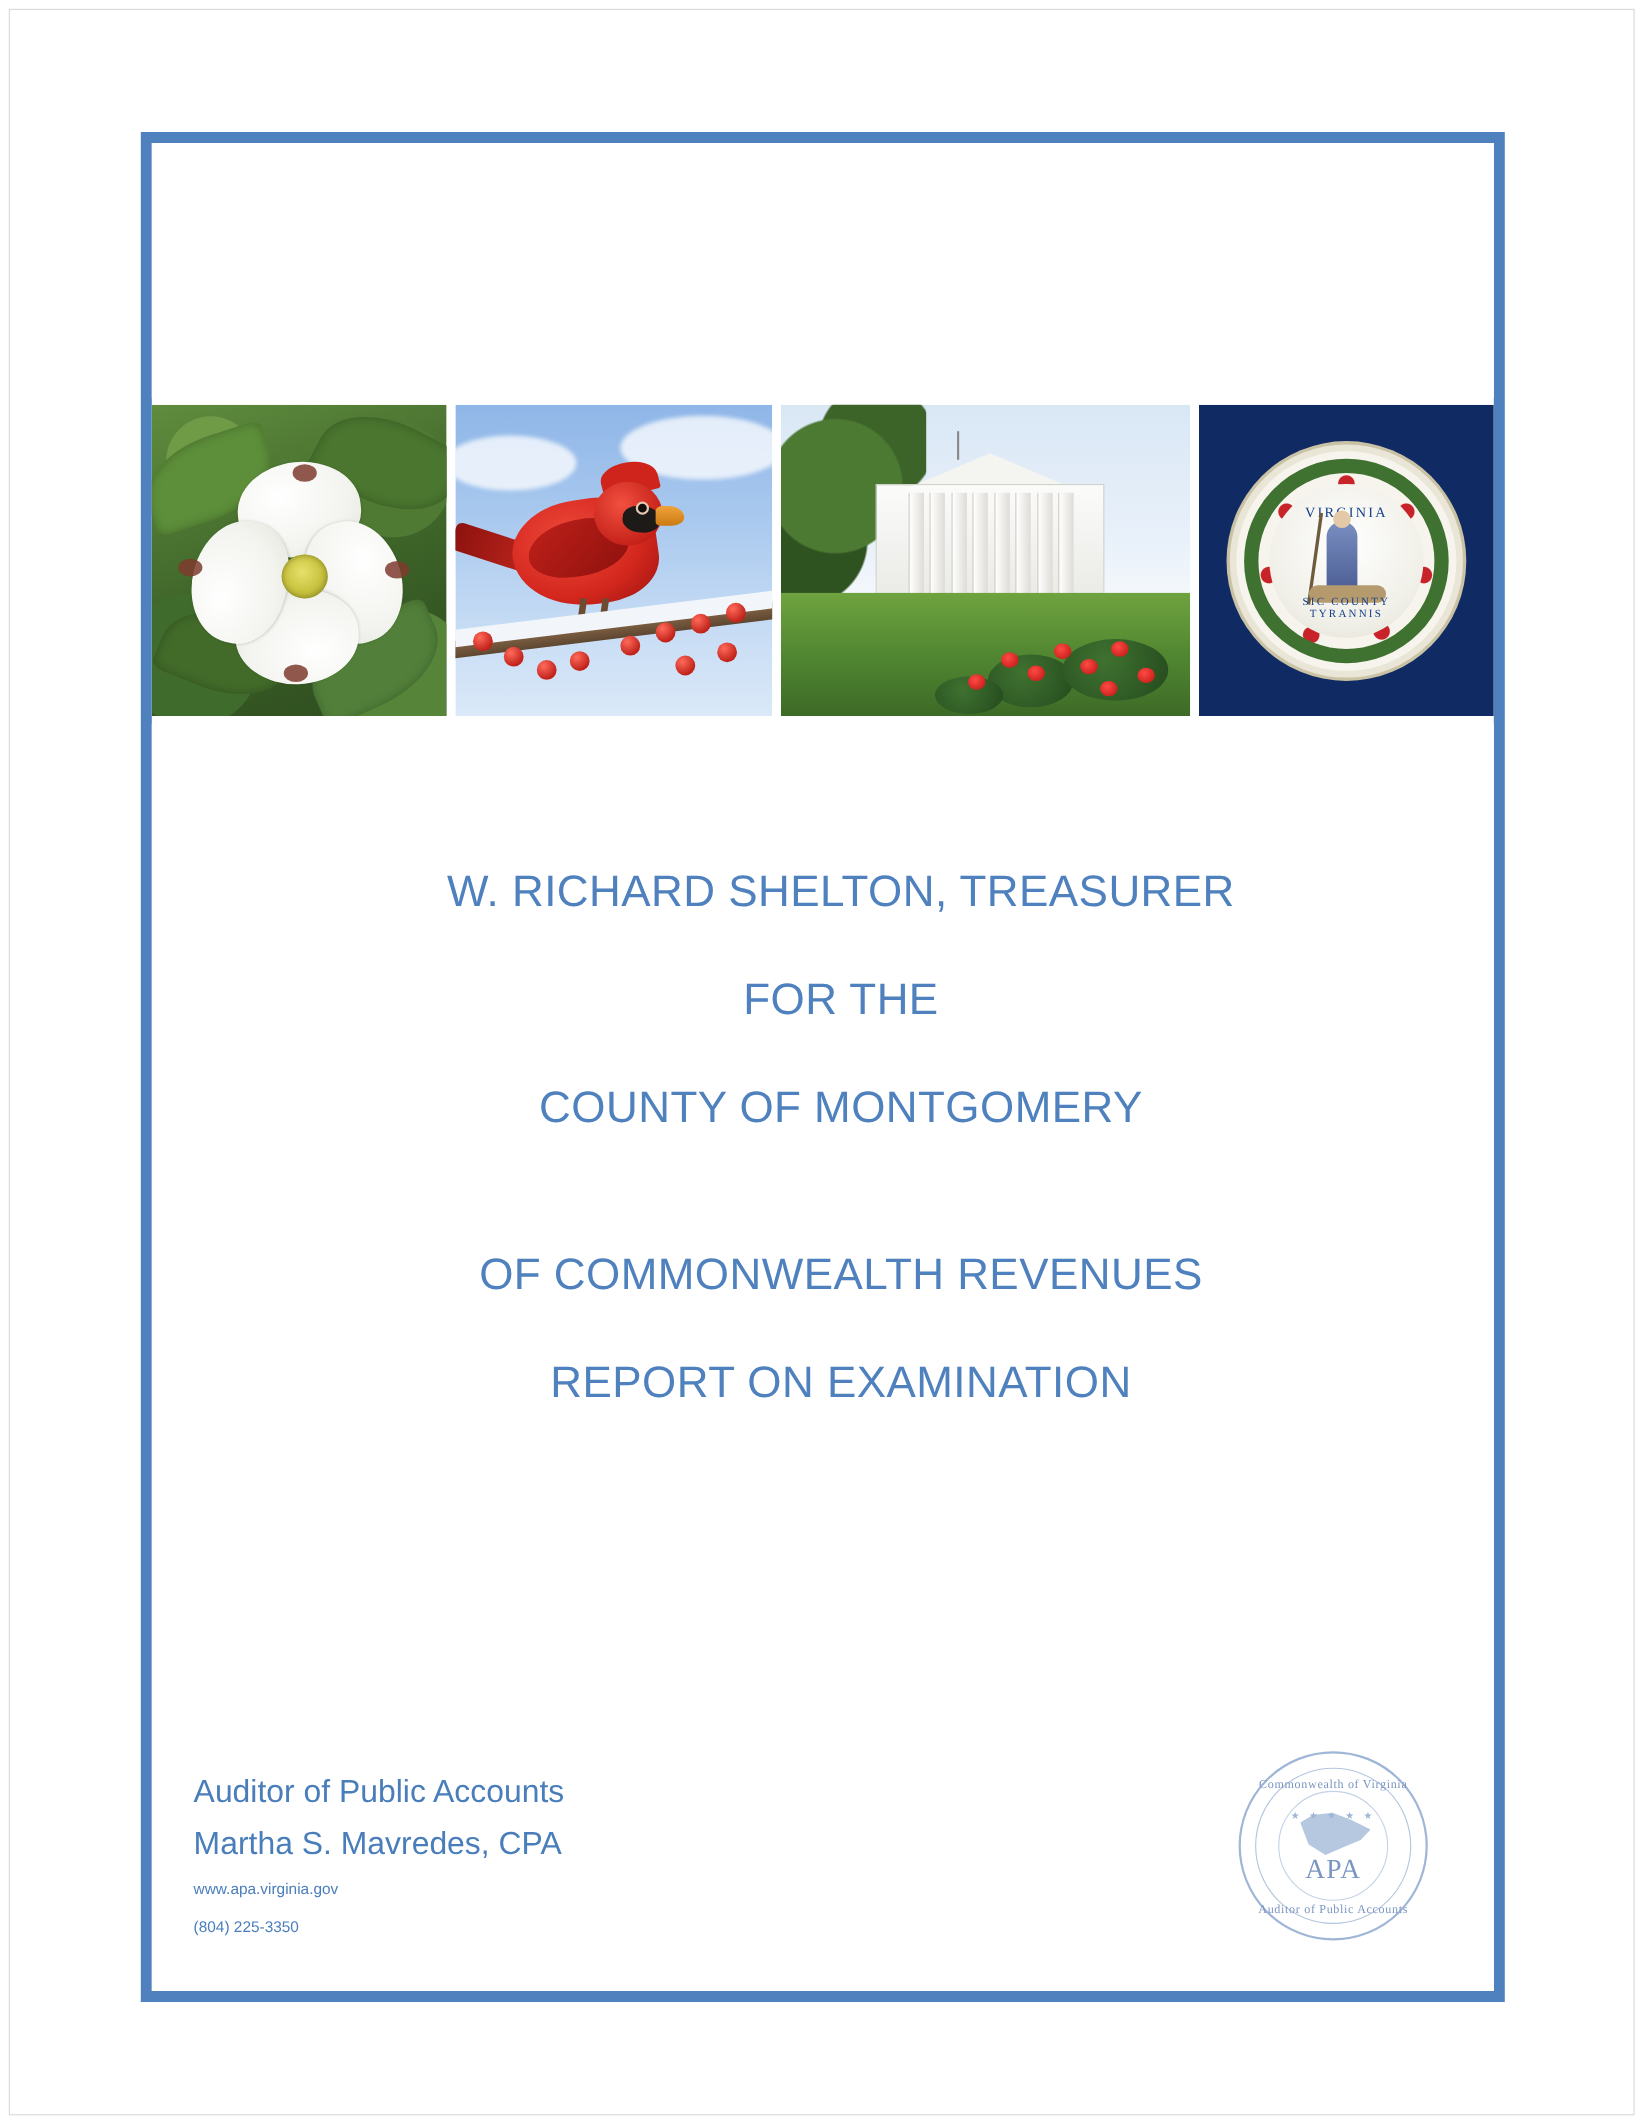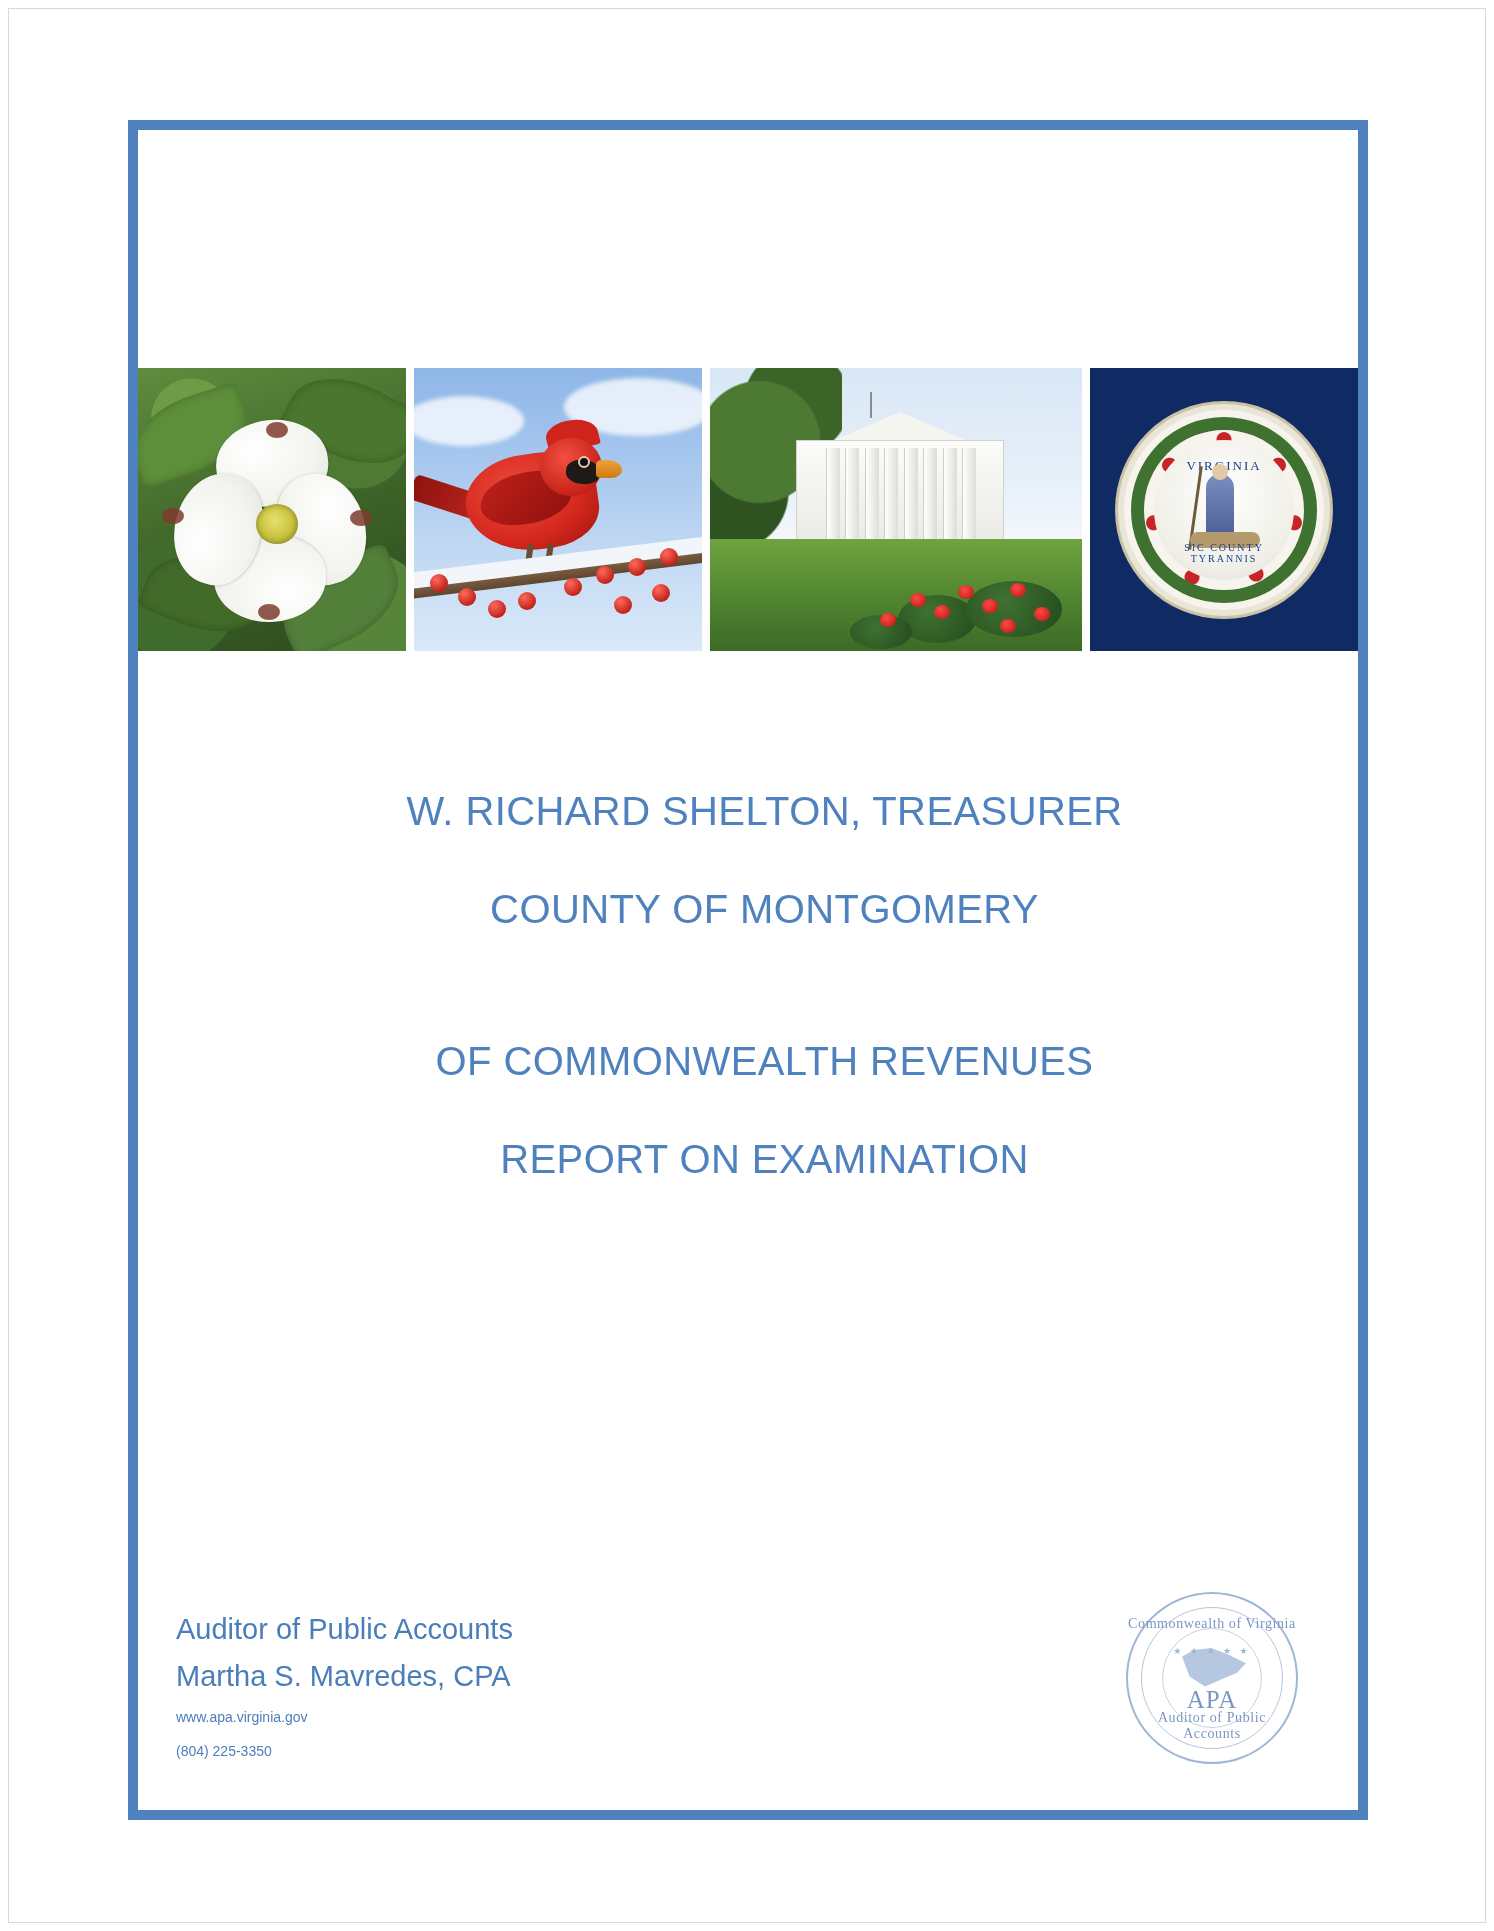--- a/index.html
+++ b/index.html
@@ -465,21 +465,21 @@
     left: 54px; top: 54px;
     width: 64px; height: 40px;
     background: #9db5d6;
     clip-path: polygon(0% 22%, 18% 5%, 46% 0%, 72% 16%, 100% 38%, 86% 62%, 62% 78%, 36% 96%, 12% 72%);
     opacity: .75;
   }
   .curved-top, .curved-bottom {
     position: absolute;
     left: 0; right: 0;
     text-align: center;
-    font-size: 14px;
+    font-size: 11px;
     color: #7b96c2;
     font-family: "Liberation Serif", serif;
     letter-spacing: .6px;
   }
   .curved-top { top: 22px; }
   .curved-bottom { bottom: 20px; }
   .star-row {
     position: absolute;
     left: 0; right: 0;
     top: 52px;
@@ -590,20 +590,21 @@
           <div class="seal-fallen"></div>
           <div class="seal-bottom-text">SIC COUNTY TYRANNIS</div>
         </div>
       </div>
     </div>
 
     <div class="cover-body">
 
       <div class="title-block">
         <div class="line">W. RICHARD SHELTON, TREASURER</div>
+        <div class="line">FOR THE</div>
         <div class="line">COUNTY OF MONTGOMERY</div>
         <div class="title-gap"></div>
         <div class="line">OF COMMONWEALTH REVENUES</div>
         <div class="line">REPORT ON EXAMINATION</div>
       </div>
 
       <div class="footer">
         <div class="footer-left">
           <div class="big">Auditor of Public Accounts</div>
           <div class="big">Martha S. Mavredes, CPA</div>

